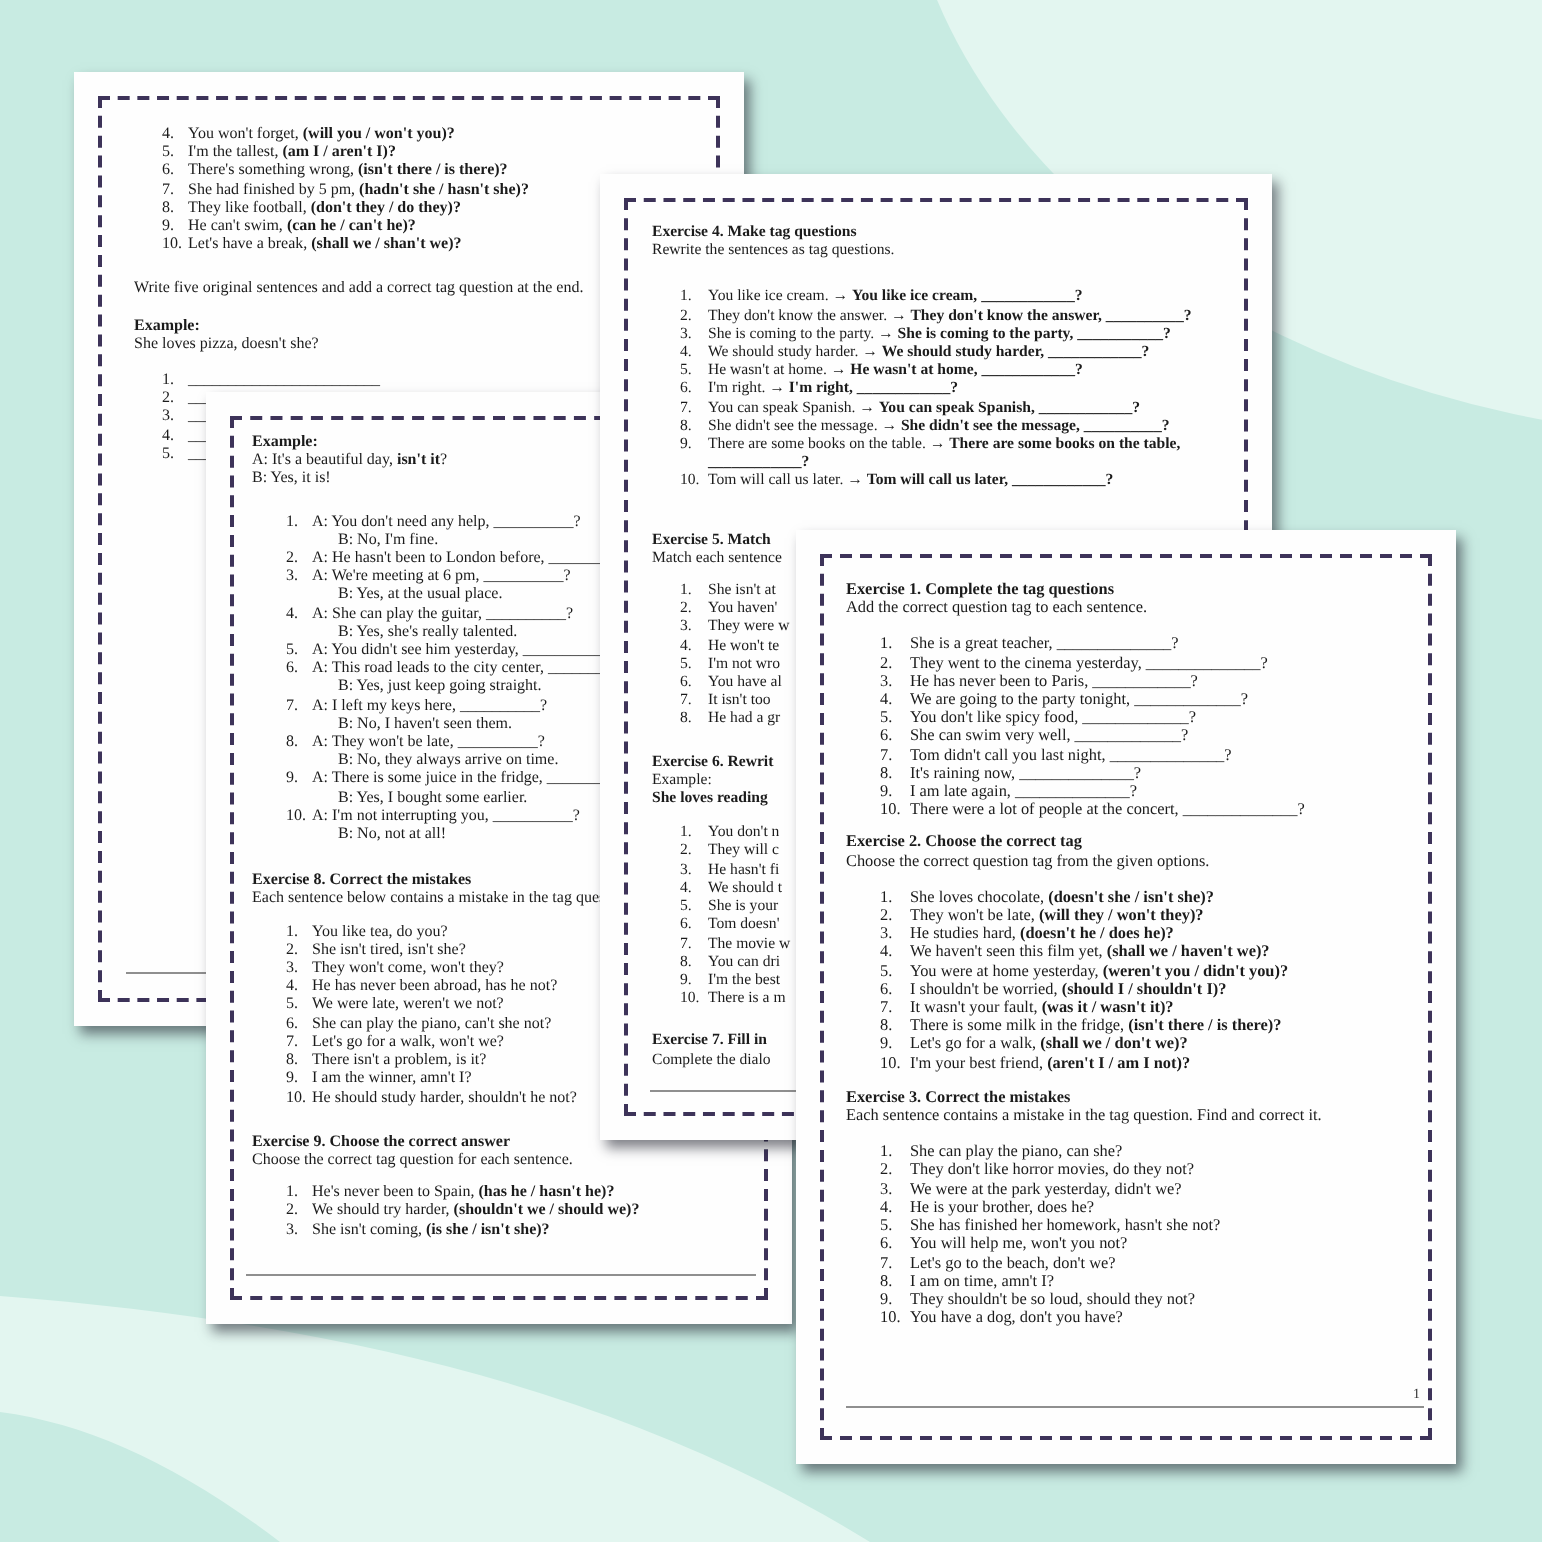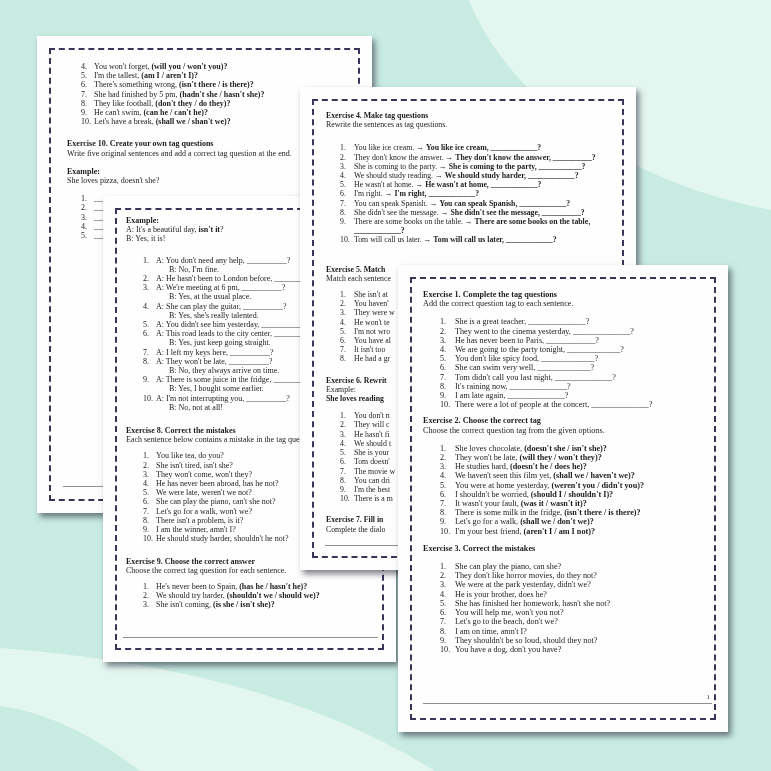--- a/index.html
+++ b/index.html
@@ -94,21 +94,20 @@
       </div>
       <div class="li">
         <span class="num">9.</span>
         <span class="body"><span>He can't swim, </span><span class="b">(can he / can't he)?</span></span>
       </div>
       <div class="li">
         <span class="num">10.</span>
         <span class="body"><span>Let's have a break, </span><span class="b">(shall we / shan't we)?</span></span>
       </div>
       <div class="sp" style="height: 13px;"></div>
-      <div class="h">Exercise 10. Create your own tag questions</div>
       <div class="p"><span>Write five original sentences and add a correct tag question at the end.</span></div>
       <div class="sp" style="height: 9px;"></div>
       <div class="h">Example:</div>
       <div class="p"><span>She loves pizza, doesn't she?</span></div>
       <div class="sp" style="height: 9px;"></div>
       <div class="li">
         <span class="num">1.</span>
         <span class="body"><span>________________________</span></span>
       </div>
       <div class="li">
@@ -163,20 +162,21 @@
       </div>
       <div class="li">
         <span class="num">6.</span>
         <span class="body"><span>A: This road leads to the city center, __________?</span></span>
       </div>
       <div class="p sub"><span>B: Yes, just keep going straight.</span></div>
       <div class="li">
         <span class="num">7.</span>
         <span class="body"><span>A: I left my keys here, __________?</span></span>
       </div>
+      <div class="p sub"><span>B: No, I haven't seen them.</span></div>
       <div class="li">
         <span class="num">8.</span>
         <span class="body"><span>A: They won't be late, __________?</span></span>
       </div>
       <div class="p sub"><span>B: No, they always arrive on time.</span></div>
       <div class="li">
         <span class="num">9.</span>
         <span class="body"><span>A: There is some juice in the fridge, __________?</span></span>
       </div>
       <div class="p sub"><span>B: Yes, I bought some earlier.</span></div>
@@ -262,21 +262,21 @@
       <div class="li">
         <span class="num">2.</span>
         <span class="body"><span>They don't know the answer. → </span><span class="b">They don't know the answer, __________?</span></span>
       </div>
       <div class="li">
         <span class="num">3.</span>
         <span class="body"><span>She is coming to the party. → </span><span class="b">She is coming to the party, ___________?</span></span>
       </div>
       <div class="li">
         <span class="num">4.</span>
-        <span class="body"><span>We should study reading. → </span><span class="b">We should study harder, ____________?</span></span>
+        <span class="body"><span>We should study harder. → </span><span class="b">We should study harder, ____________?</span></span>
       </div>
       <div class="li">
         <span class="num">5.</span>
         <span class="body"><span>He wasn't at home. → </span><span class="b">He wasn't at home, ____________?</span></span>
       </div>
       <div class="li">
         <span class="num">6.</span>
         <span class="body"><span>I'm right. → </span><span class="b">I'm right, ____________?</span></span>
       </div>
       <div class="li">
@@ -468,20 +468,21 @@
       <div class="li">
         <span class="num">9.</span>
         <span class="body"><span>Let's go for a walk, </span><span class="b">(shall we / don't we)?</span></span>
       </div>
       <div class="li">
         <span class="num">10.</span>
         <span class="body"><span>I'm your best friend, </span><span class="b">(aren't I / am I not)?</span></span>
       </div>
       <div class="sp" style="height: 8px;"></div>
       <div class="h">Exercise 3. Correct the mistakes</div>
+      <div class="p"><span>Each sentence contains a mistake in the tag question. Find and correct it.</span></div>
       <div class="sp" style="height: 9px;"></div>
       <div class="li">
         <span class="num">1.</span>
         <span class="body"><span>She can play the piano, can she?</span></span>
       </div>
       <div class="li">
         <span class="num">2.</span>
         <span class="body"><span>They don't like horror movies, do they not?</span></span>
       </div>
       <div class="li">

